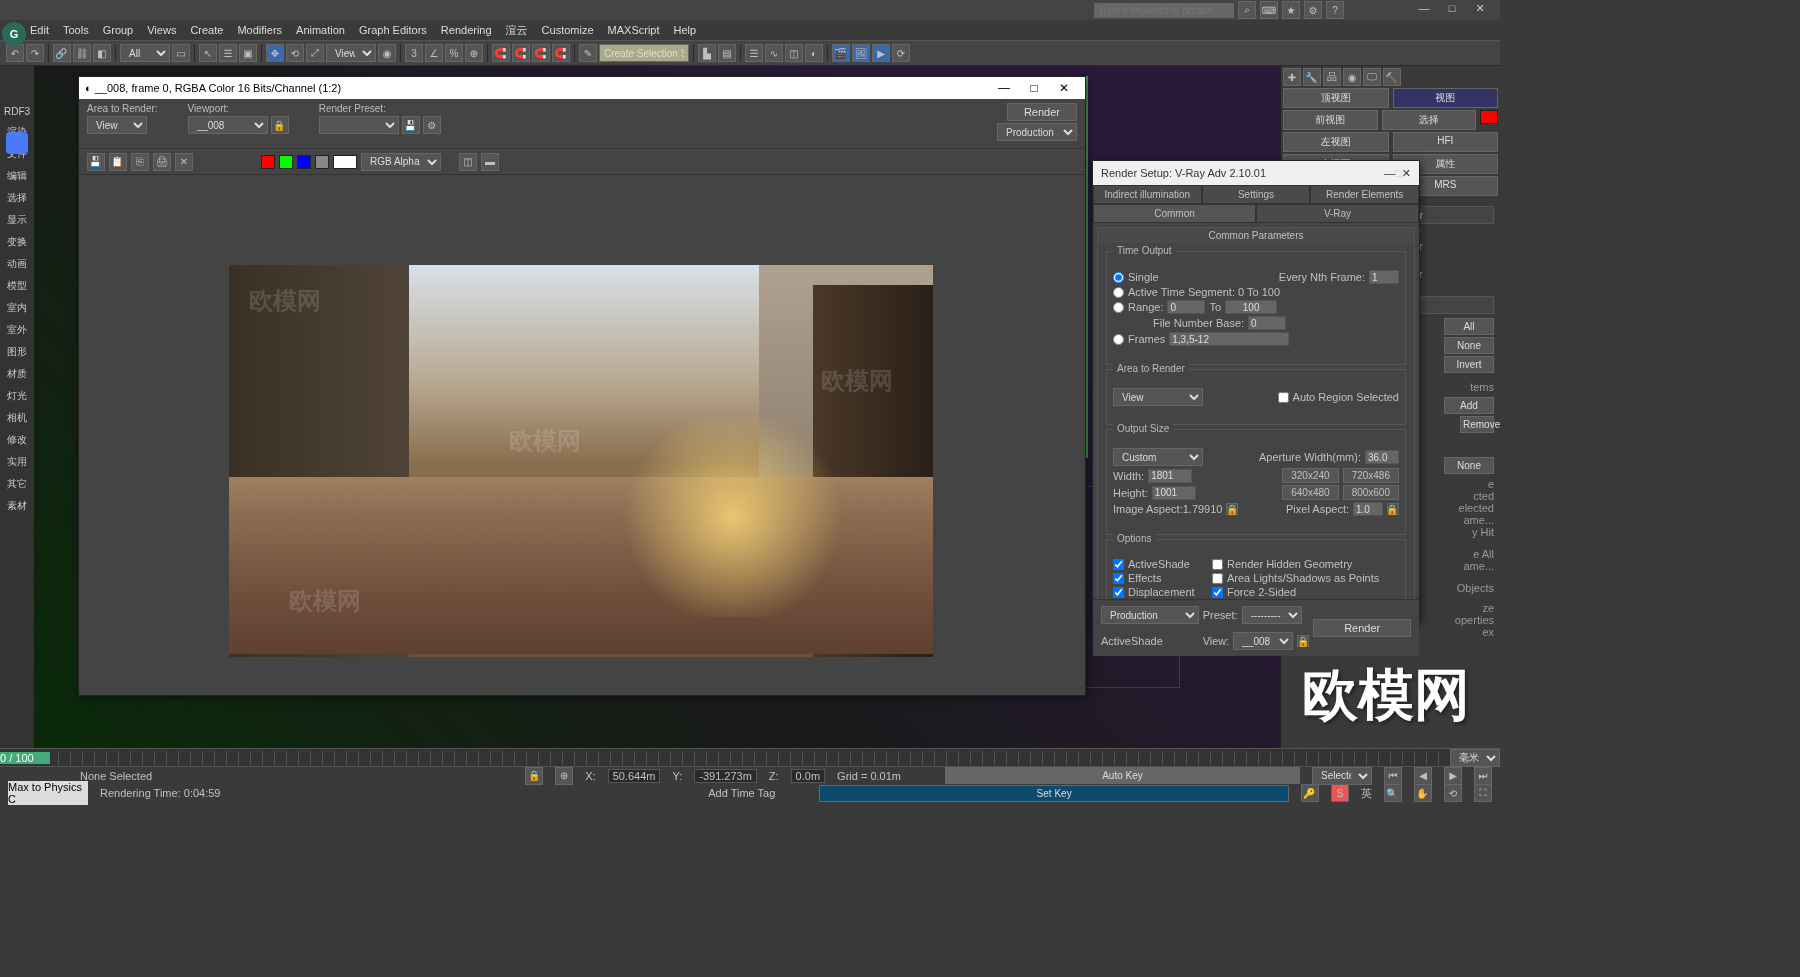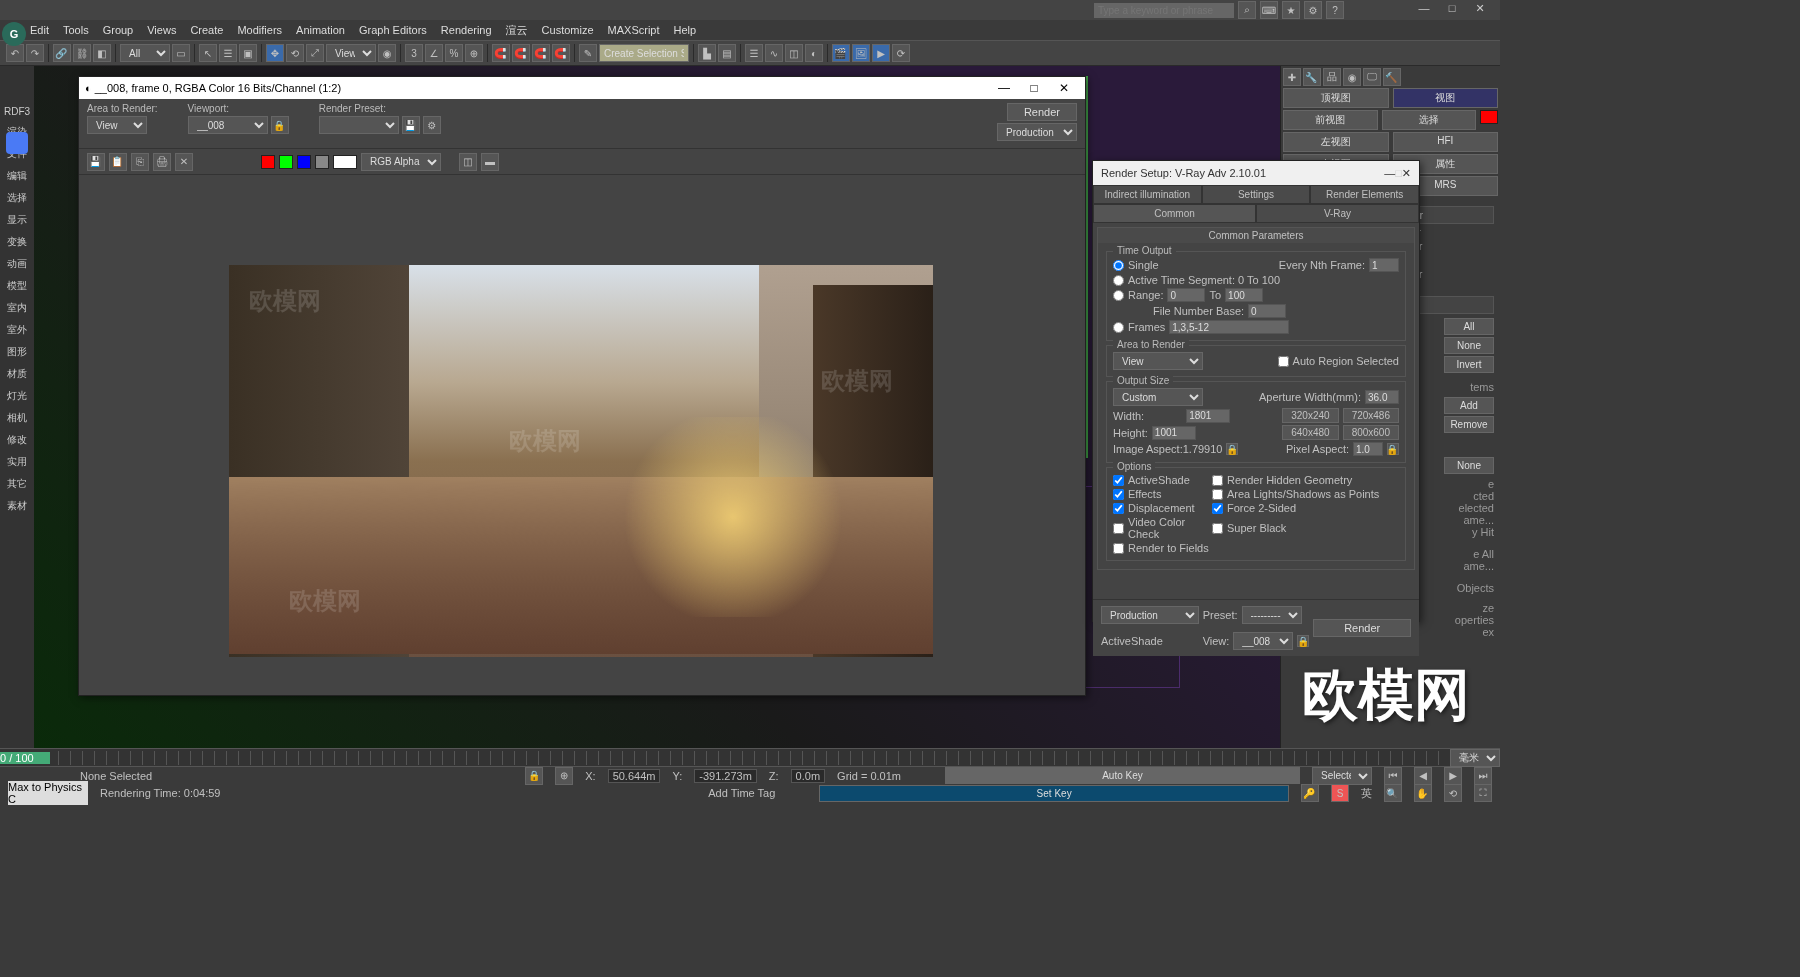--- a/index.html
+++ b/index.html
@@ -51,21 +51,21 @@
 .render-setup { position: absolute; top: 160px; right: 80px; width: 328px; height: 462px; background: #444; border: 1px solid #222; box-shadow: 2px 2px 8px rgba(0,0,0,0.5); z-index: 10; }
 .rs-title { height: 24px; background: #f0f0f0; color: #333; display: flex; align-items: center; padding: 0 8px; font-size: 11px; }
 .rs-title .spacer { flex: 1; }
 .rs-tabs { display: flex; flex-wrap: wrap; background: #3a3a3a; }
 .rs-tab { flex: 1; text-align: center; padding: 3px; background: #4a4a4a; border: 1px solid #333; cursor: pointer; font-size: 10px; min-width: 80px; }
 .rs-tab.active { background: #555; }
 .rs-body { padding: 4px; overflow-y: auto; height: 376px; }
 .rs-rollout { border: 1px solid #555; margin-bottom: 4px; }
 .rs-rollout-title { background: #4a4a4a; padding: 2px 6px; text-align: center; cursor: pointer; font-size: 10px; }
 .rs-rollout-body { padding: 4px 8px; }
-.rs-group { border: 1px solid #555; padding: 4px 6px; margin: 4px 0; position: relative; }
+.rs-group { border: 1px solid #555; padding: 16px 6px; margin: 4px 0; position: relative; }
 .rs-group-label { position: absolute; top: -7px; left: 6px; background: #444; padding: 0 4px; font-size: 10px; color: #bbb; }
 .rs-line { display: flex; align-items: center; gap: 4px; margin: 2px 0; font-size: 10px; }
 .rs-spinner { background: #666; border: 1px solid #555; color: #ddd; width: 50px; height: 14px; font-size: 10px; padding: 0 2px; }
 .rs-preset-btn { background: #555; border: 1px solid #666; padding: 1px 8px; cursor: pointer; font-size: 10px; }
 .rs-footer { padding: 4px 8px; display: grid; grid-template-columns: 1fr 1fr 1fr; gap: 4px; align-items: center; background: #444; border-top: 1px solid #333; }
 .timeline { height: 18px; background: #333; border-top: 1px solid #555; display: flex; align-items: center; padding: 0 0; font-size: 10px; }
 .timeline-ticks { flex: 1; height: 14px; background: repeating-linear-gradient(to right, #555 0, #555 1px, transparent 1px, transparent 12px); margin: 0 8px; position: relative; }
 .statusbar { height: 18px; background: #3a3a3a; display: flex; align-items: center; padding: 0 8px; gap: 12px; font-size: 10px; border-top: 1px solid #555; }
 .statusbar .sb-field { background: #2a2a2a; border: 1px solid #555; padding: 0 4px; height: 14px; }
 .statusbar2 { height: 18px; background: #3a3a3a; display: flex; align-items: center; padding: 0 8px; gap: 12px; font-size: 10px; }
@@ -305,21 +305,21 @@
       <div class="rp-section-title">Category</div>
       <div style="text-align:right;display:flex;flex-direction:column;align-items:flex-end;gap:2px;margin-top:4px">
         <span class="rp-btn" style="width:50px">All</span>
         <span class="rp-btn" style="width:50px">None</span>
         <span class="rp-btn" style="width:50px">Invert</span>
       </div>
     </div>
     <div style="text-align:right;padding:4px;color:#999">tems</div>
     <div style="text-align:right;display:flex;flex-direction:column;align-items:flex-end;gap:2px;padding:0 4px">
       <span class="rp-btn" style="width:50px">Add</span>
-      <span class="rp-btn" style="width:50px">Remove</span>
+      <span class="rp-btn" style="width:34px">Remove</span>
       <div style="height:20px"></div>
       <span class="rp-btn" style="width:50px">None</span>
     </div>
     <div style="padding:4px;text-align:right;color:#999;font-size:10px">
       <div>e</div>
       <div>cted</div>
       <div>elected</div>
       <div>ame...</div>
       <div>y Hit</div>
       <div style="height:10px"></div>
@@ -368,21 +368,21 @@
             </div>
           <div class="rs-line">
               <input type="radio" style="">
               <span>Active Time Segment:  0 To 100</span>
             </div>
           <div class="rs-line">
               <input type="radio" style="">
               <span>Range:</span>
               <input class="rs-spinner" style="width: 38px;" value="0">
               <span>To</span>
-              <input class="rs-spinner" style="width: 38px;" value="100">
+              <input class="rs-spinner" style="width: 52px; text-align: center;" value="100">
             </div>
           <div class="rs-line" style="padding-left:40px">
               <span>File Number Base:</span>
               <input class="rs-spinner" style="width: 38px;" value="0">
             </div>
           <div class="rs-line">
               <input type="radio" style="">
               <span>Frames</span>
               <input class="rs-spinner" style="width: 120px;" value="1,3,5-12">
             </div>
@@ -399,21 +399,21 @@
         <div class="rs-group">
           <span class="rs-group-label">Output Size</span>
           <div class="rs-line">
               <select class="dropdown" style="width:90px"><option>Custom</option></select>
               <span style="flex:1"></span>
               <span>Aperture Width(mm):</span>
               <input class="rs-spinner" style="width: 34px;" value="36.0">
             </div>
           <div class="rs-line">
               <span>Width:</span>
-              <input class="rs-spinner" style="width: 44px; margin-left: 38px;" value="1801">
+              <input class="rs-spinner" style="width: 44px;" value="1801">
               <span style="flex:1"></span>
               <span class="rs-preset-btn">320x240</span>
               <span class="rs-preset-btn">720x486</span>
             </div>
           <div class="rs-line">
               <span>Height:</span>
               <input class="rs-spinner" style="width: 44px;" value="1001">
               <span style="flex:1"></span>
               <span class="rs-preset-btn">640x480</span>
               <span class="rs-preset-btn">800x600</span>

